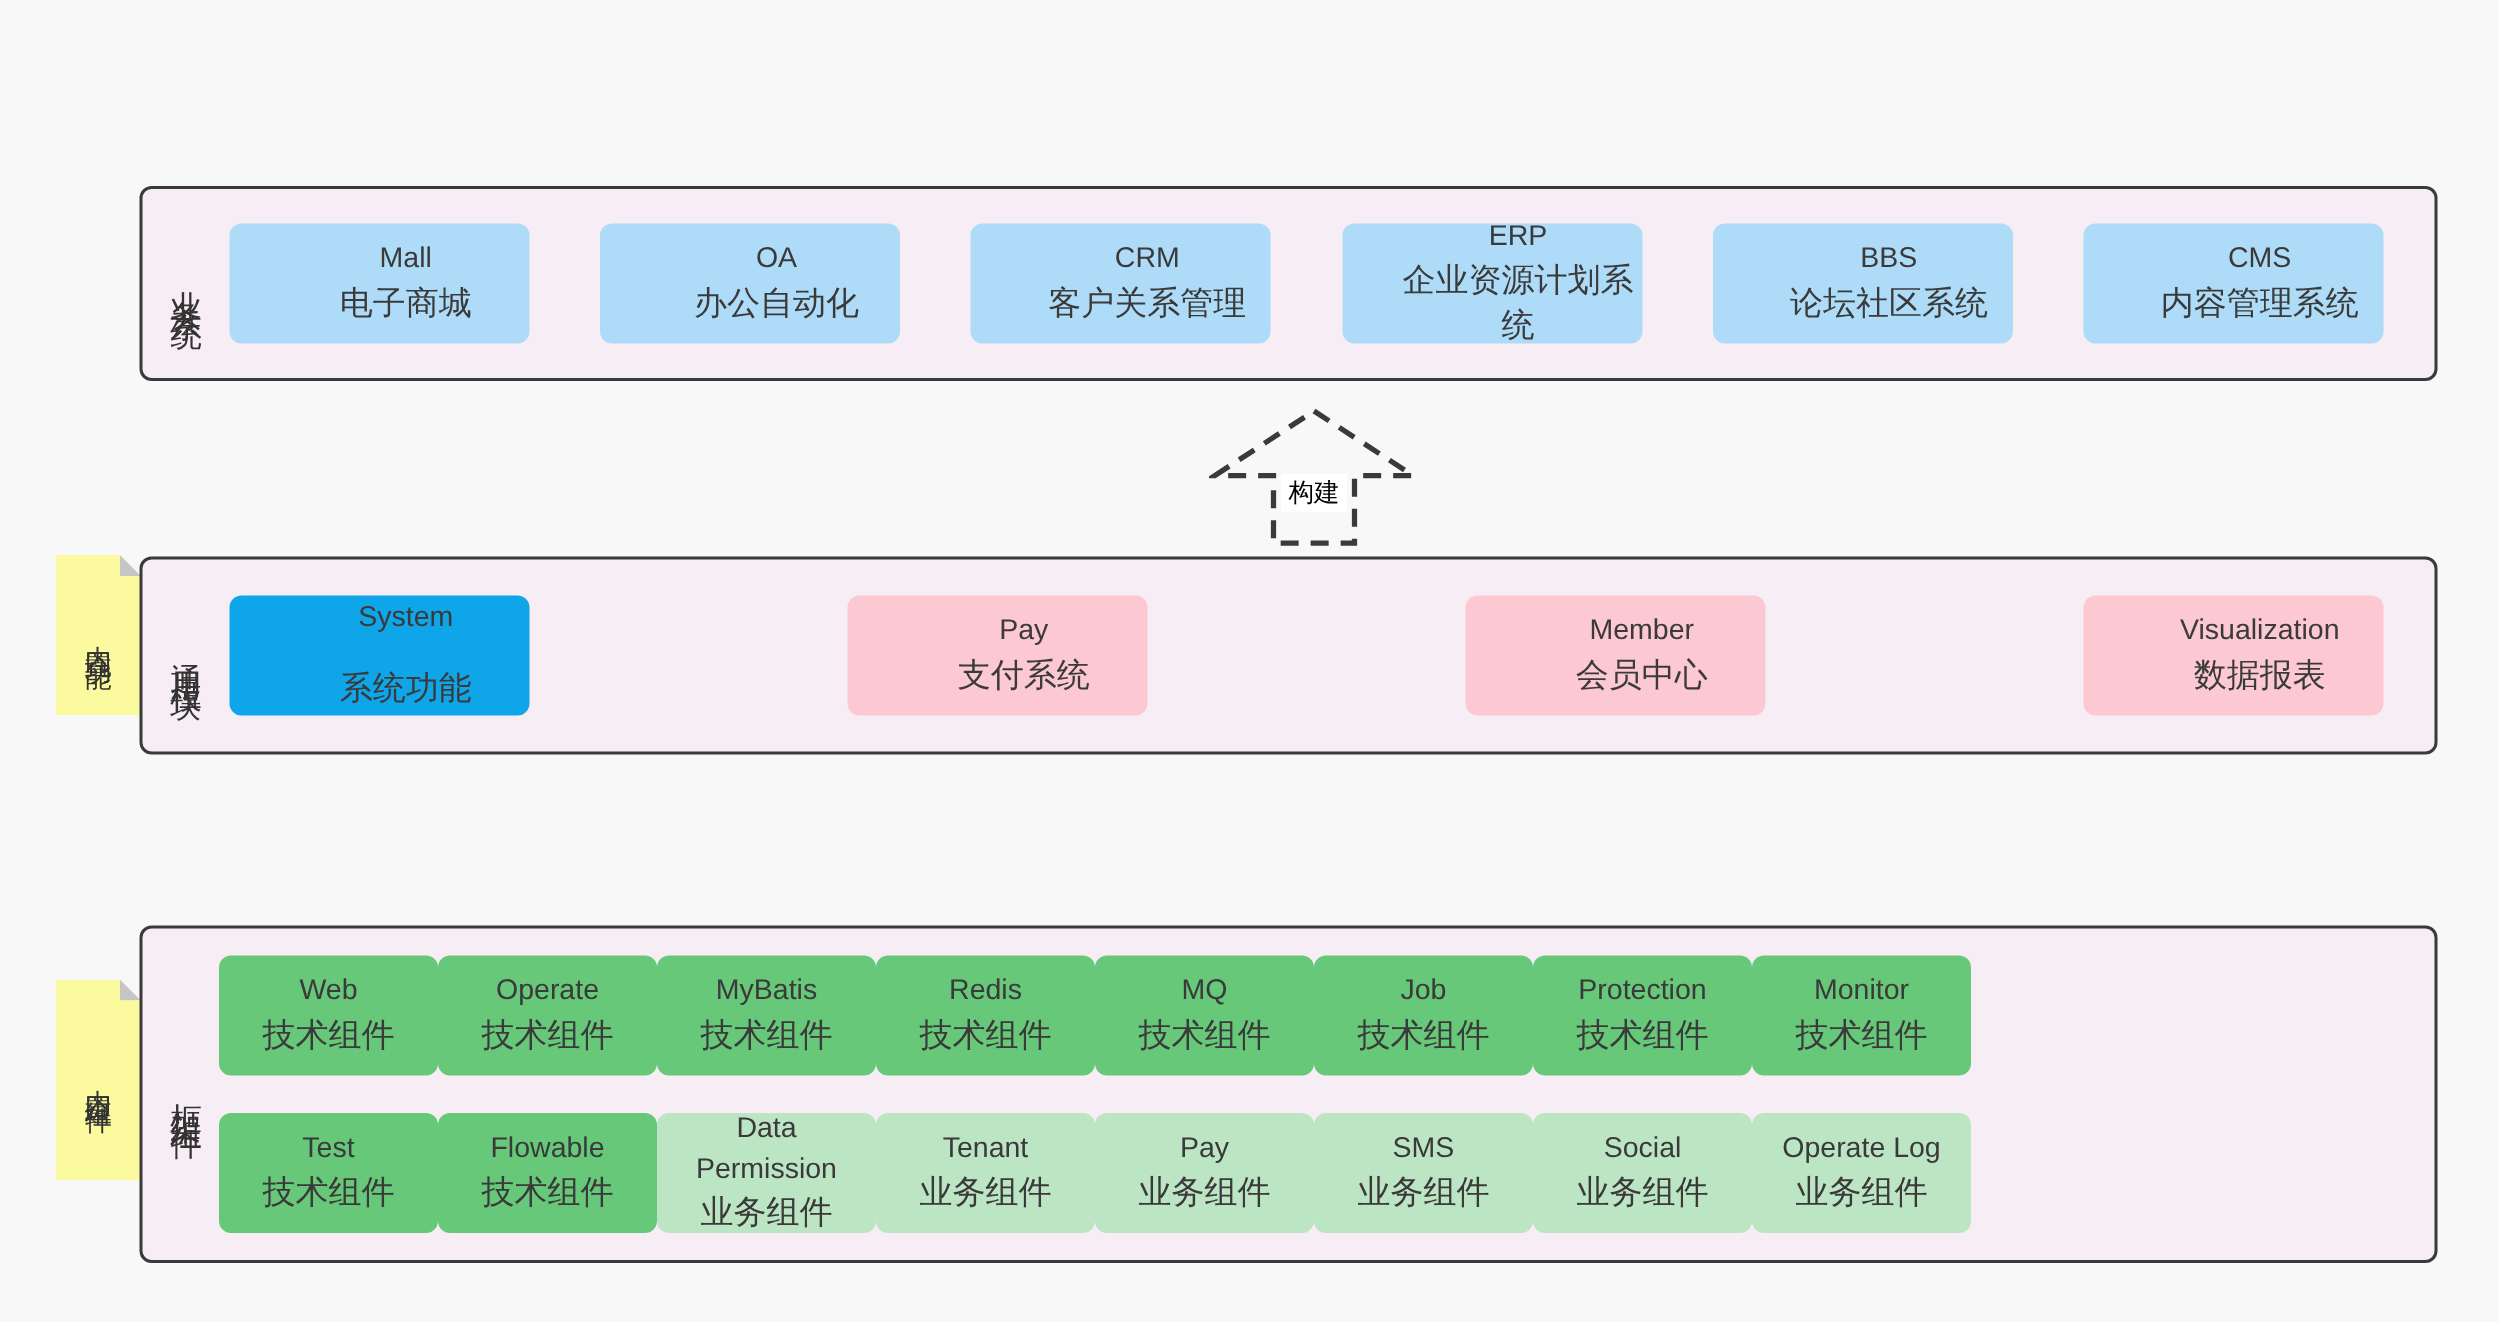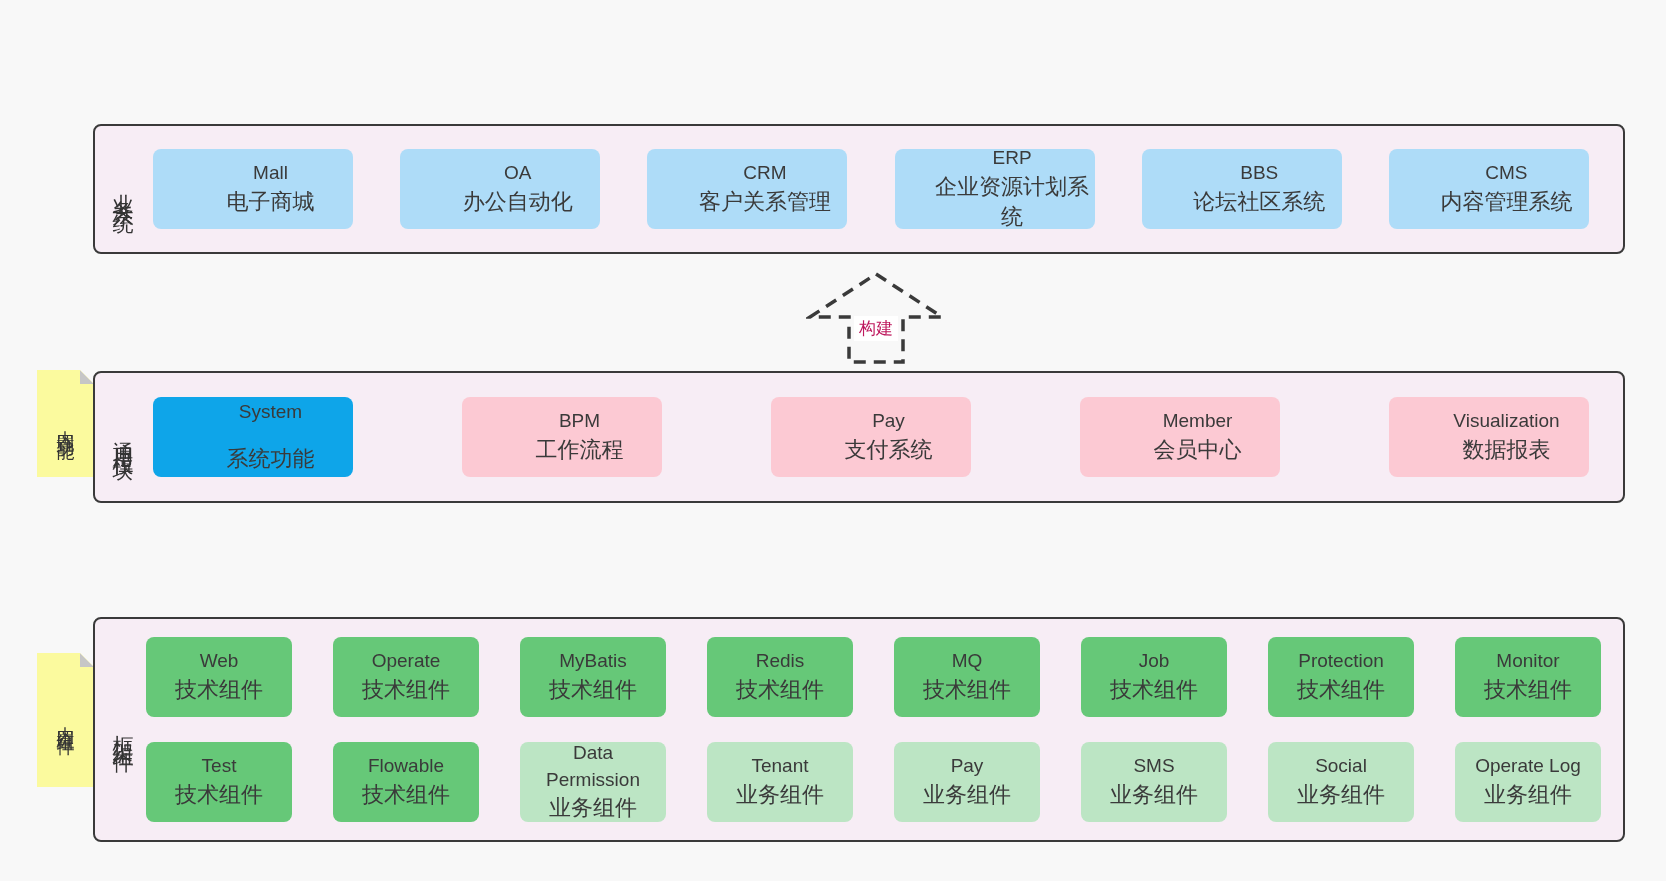--- a/index.html
+++ b/index.html
@@ -7,42 +7,42 @@
 
   
   .band{position:absolute;left:93px;width:1532px;background:#f7edf5;border:2px solid #3a3a3a;border-radius:8px;box-sizing:border-box;}
   #band-1{top:124px;height:130px;}
   #band-2{top:371px;height:132px;}
   #band-3{top:617px;height:225px;}
   .band-label{position:absolute;left:14px;top:50%;transform:translateY(-50%);
     writing-mode:vertical-rl;text-orientation:upright;font-size:21px;letter-spacing:6px;color:#333;}
   .band-content{position:absolute;left:58px;right:34px;top:0;bottom:0;display:flex;align-items:center;justify-content:space-between;}
   .band-content.rows{flex-direction:column;justify-content:center;align-items:stretch;gap:25px;left:51px;right:22px;}
-  .rowline{display:flex;justify-content:space-between;}
+  .rowline{display:flex;justify-content:flex-start;}
 
   
   .box{height:80px;border-radius:8px;display:flex;flex-direction:column;align-items:center;justify-content:center;
     text-align:center;line-height:1.4;box-sizing:border-box;padding:2px 4px;}
   .w-lg{width:200px;padding-left:39px;}
   .w-sm{width:146px;}
   .box-name{font-size:19px;}
   .box-desc{font-size:22px;}
   .c-blue{background:#aedcf8;}
   .c-red{background:#0ea5e9;justify-content:space-between;}
   .c-pink{background:#fcc9d3;}
   .c-green{background:#66c878;}
   .c-lgreen{background:#bce5c4;}
 
   
   .arrow{position:absolute;width:140px;height:96px;}
   #arrow-1{left:806px;top:270px;}
   #arrow-2{left:808px;top:512px;}
   .arrow svg{position:absolute;inset:0;}
   .arrow-label{position:absolute;left:50%;top:46px;transform:translateX(-50%);
-    background:#ffffff;padding:1px 5px;font-size:17px;color:#be185d;white-space:nowrap;}
+    background:#ffffff;padding:1px 5px;font-size:17px;color:#000000;white-space:nowrap;}
 
   
   .sticky{position:absolute;width:57px;background:#fbfa9e;
     clip-path:polygon(0 0,calc(100% - 14px) 0,100% 14px,100% 100%,0 100%);}
   #sticky-2{left:37px;top:370px;height:107px;}
   #sticky-3{left:37px;top:653px;height:134px;}
   .sticky .fold{position:absolute;top:0;right:0;width:14px;height:14px;background:#c6c6c6;
     clip-path:polygon(0 0,100% 100%,0 100%);}
   .sticky-text{position:absolute;inset:0;display:flex;align-items:center;justify-content:center;
     writing-mode:vertical-rl;text-orientation:upright;font-size:18px;letter-spacing:4px;color:#333;}
@@ -99,24 +99,20 @@
   </div>
 
   <section class="band" id="band-2">
     <div class="band-label">通用模块</div>
     <div class="band-content">
       <div class="box c-red w-lg">
         <div class="box-name">System</div>
         <div class="box-desc">系统功能</div>
       </div>
       <div class="box c-pink w-lg">
-        <div class="box-name">BPM</div>
-        <div class="box-desc">工作流程</div>
-      </div>
-      <div class="box c-pink w-lg">
         <div class="box-name">Pay</div>
         <div class="box-desc">支付系统</div>
       </div>
       <div class="box c-pink w-lg">
         <div class="box-name">Member</div>
         <div class="box-desc">会员中心</div>
       </div>
       <div class="box c-pink w-lg">
         <div class="box-name">Visualization</div>
         <div class="box-desc">数据报表</div>

